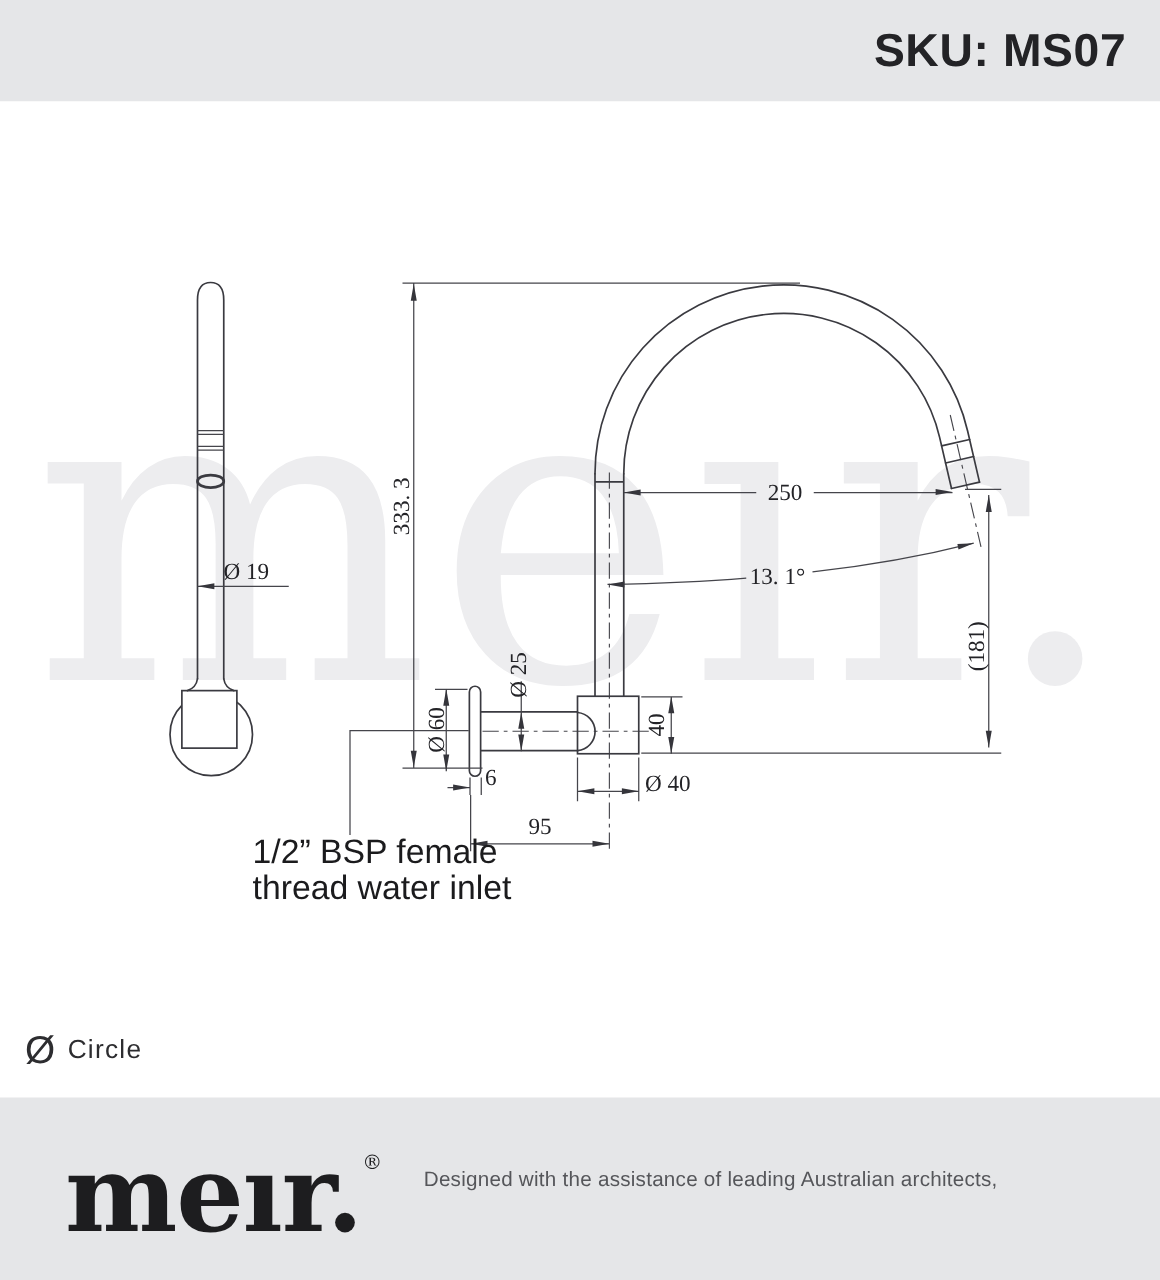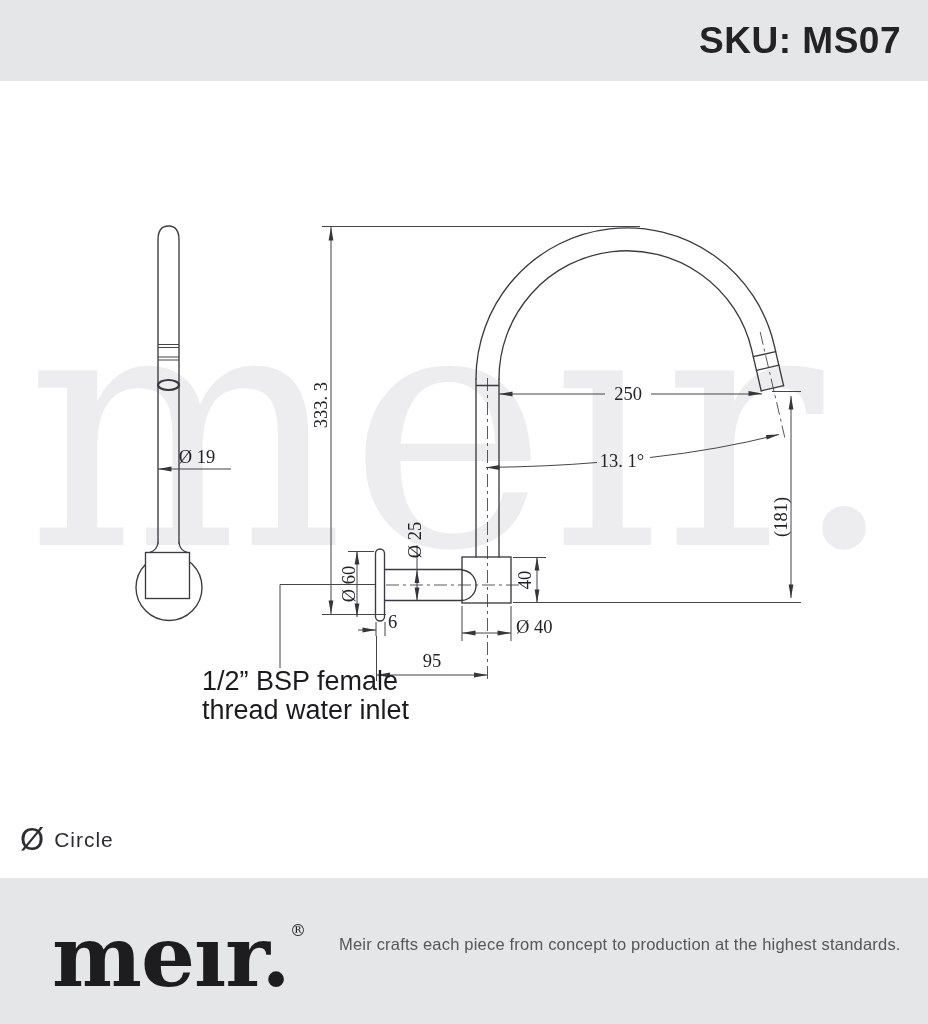--- a/index.html
+++ b/index.html
@@ -146,17 +146,17 @@
   </svg>
 
   <div class="legend">
     <span class="sym">Ø</span>
     <span class="lab">Circle</span>
   </div>
 
   <div class="footer">
     <div class="logo"><span>meır.</span><span class="reg">®</span></div>
     <div class="footer-text">
-      <div>Meir crafts each piece from concept to production at the highest standards.</div>
+      <div>Designed with the assistance of leading Australian architects,</div>
     </div>
   </div>
 
 </div>
 
 </body></html>

